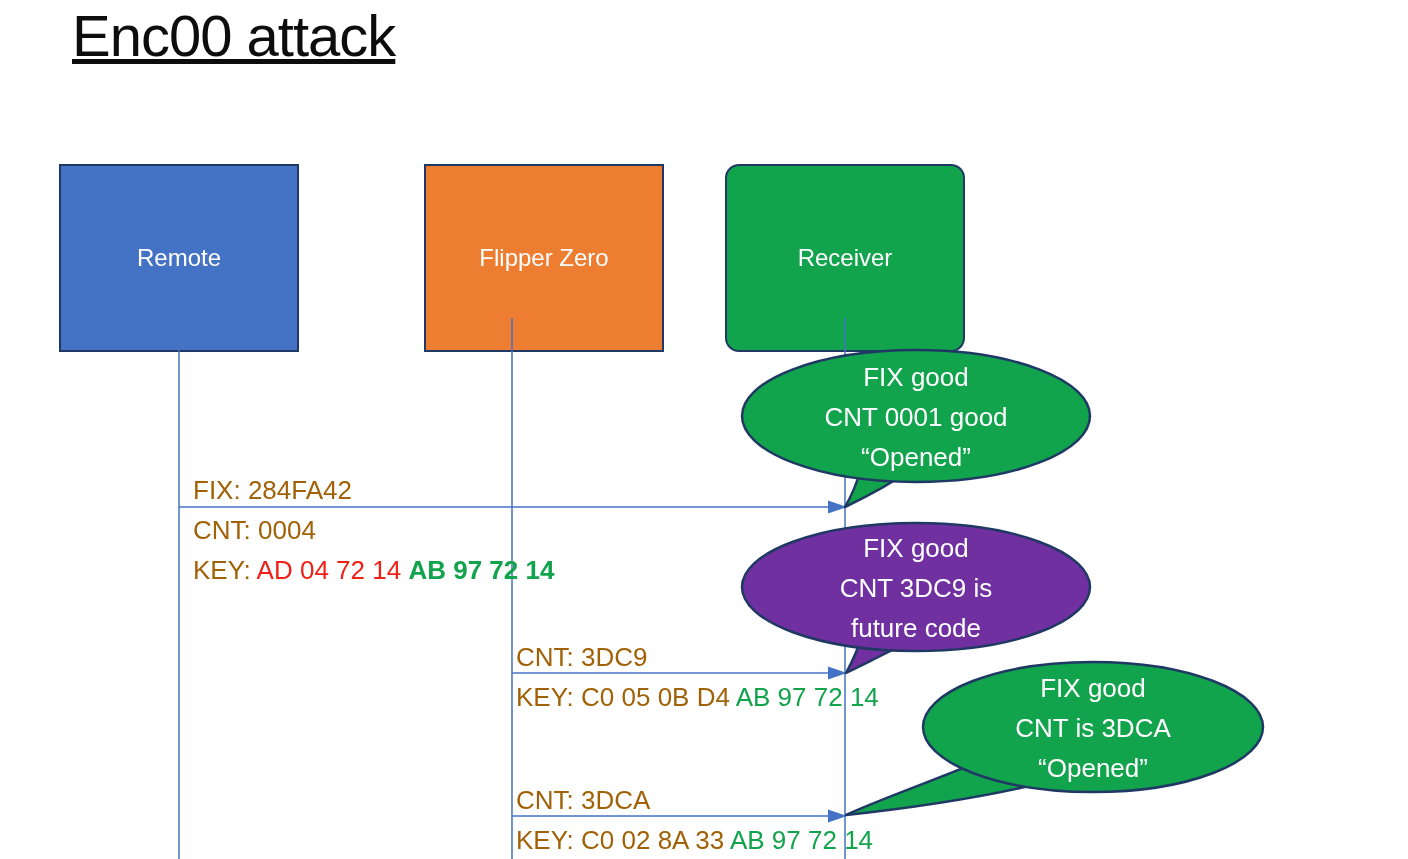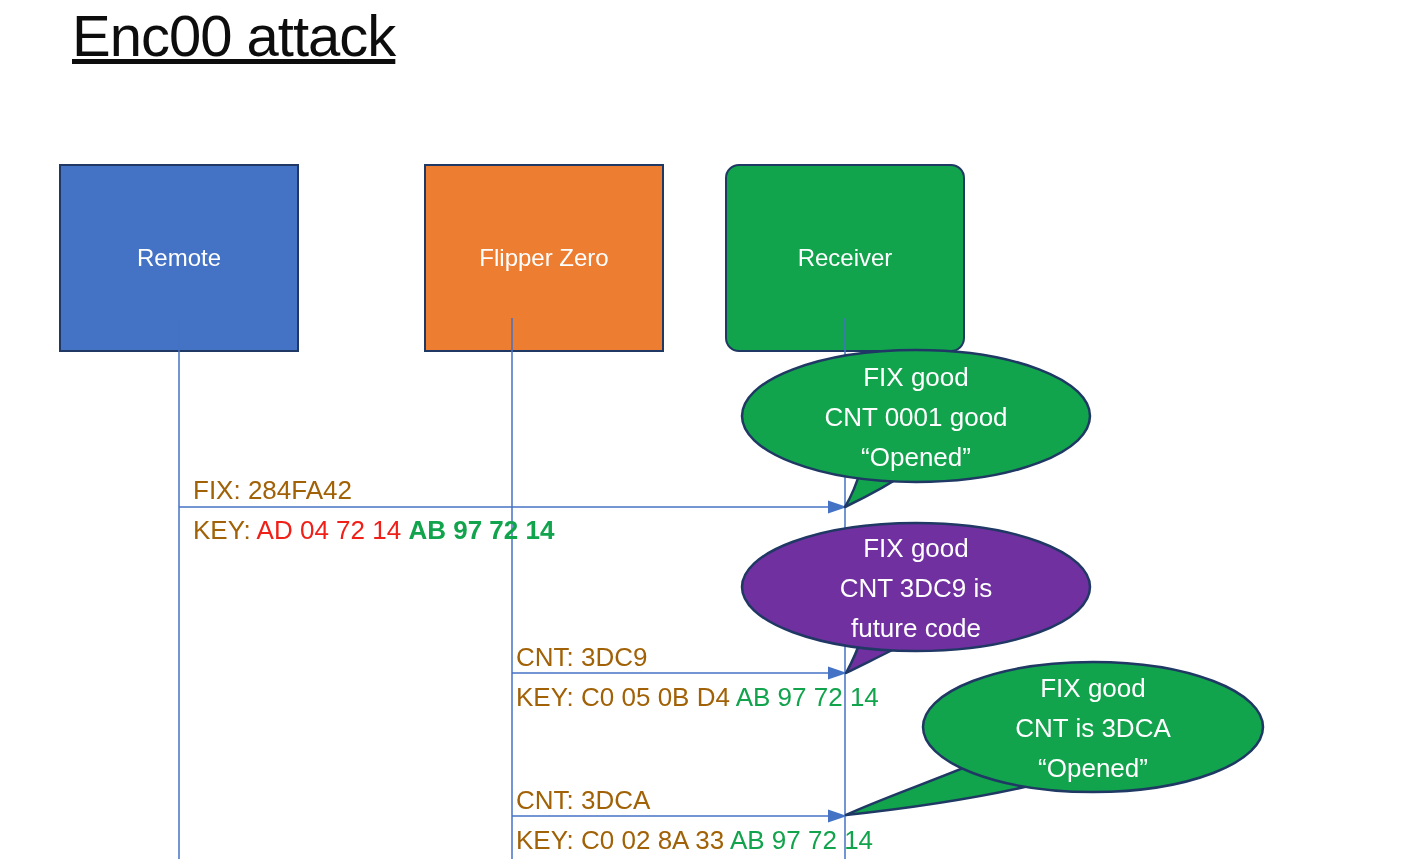--- a/index.html
+++ b/index.html
@@ -134,20 +134,23 @@
       <path class="shape" d="M988,758 C930,782 878,800 846,815 C920,807 988,796 1042,783 Z"></path>
       <ellipse class="shape" cx="1093" cy="727" rx="170" ry="65"></ellipse>
     </g>
   </svg>
 
   <div class="msg" style="left:193px; top:470px;">
     <div>
       <span class="seg-black">FIX: 284FA42</span>
     </div>
     <div>
+      <span class="seg-black">CNT: 0004</span>
+    </div>
+    <div>
       <span class="seg-black">KEY: </span><span class="seg-red">AD 04 72 14 </span><span class="seg-green-bold">AB 97 72 14</span>
     </div>
   </div>
 
   <div class="msg" style="left:516px; top:637px;">
     <div>
       <span class="seg-black">CNT: 3DC9</span>
     </div>
     <div>
       <span class="seg-black">KEY: C0 05 0B D4 </span><span class="seg-green">AB 97 72 14</span>

